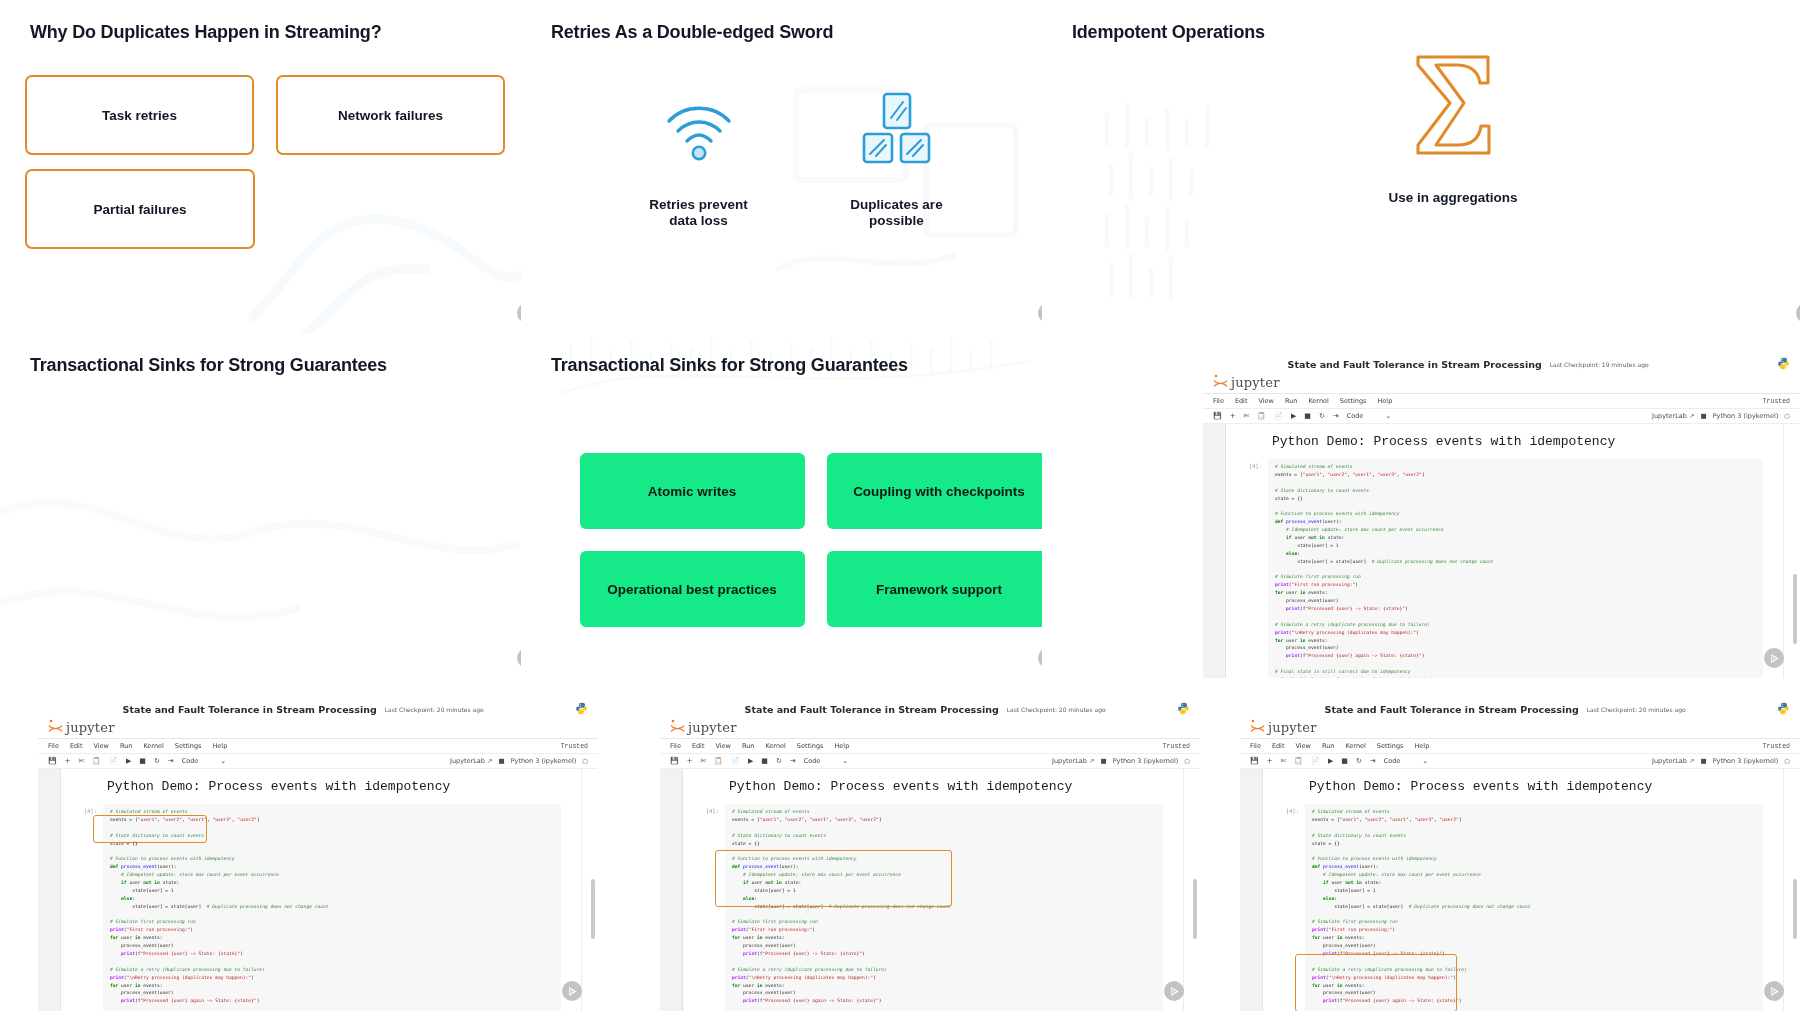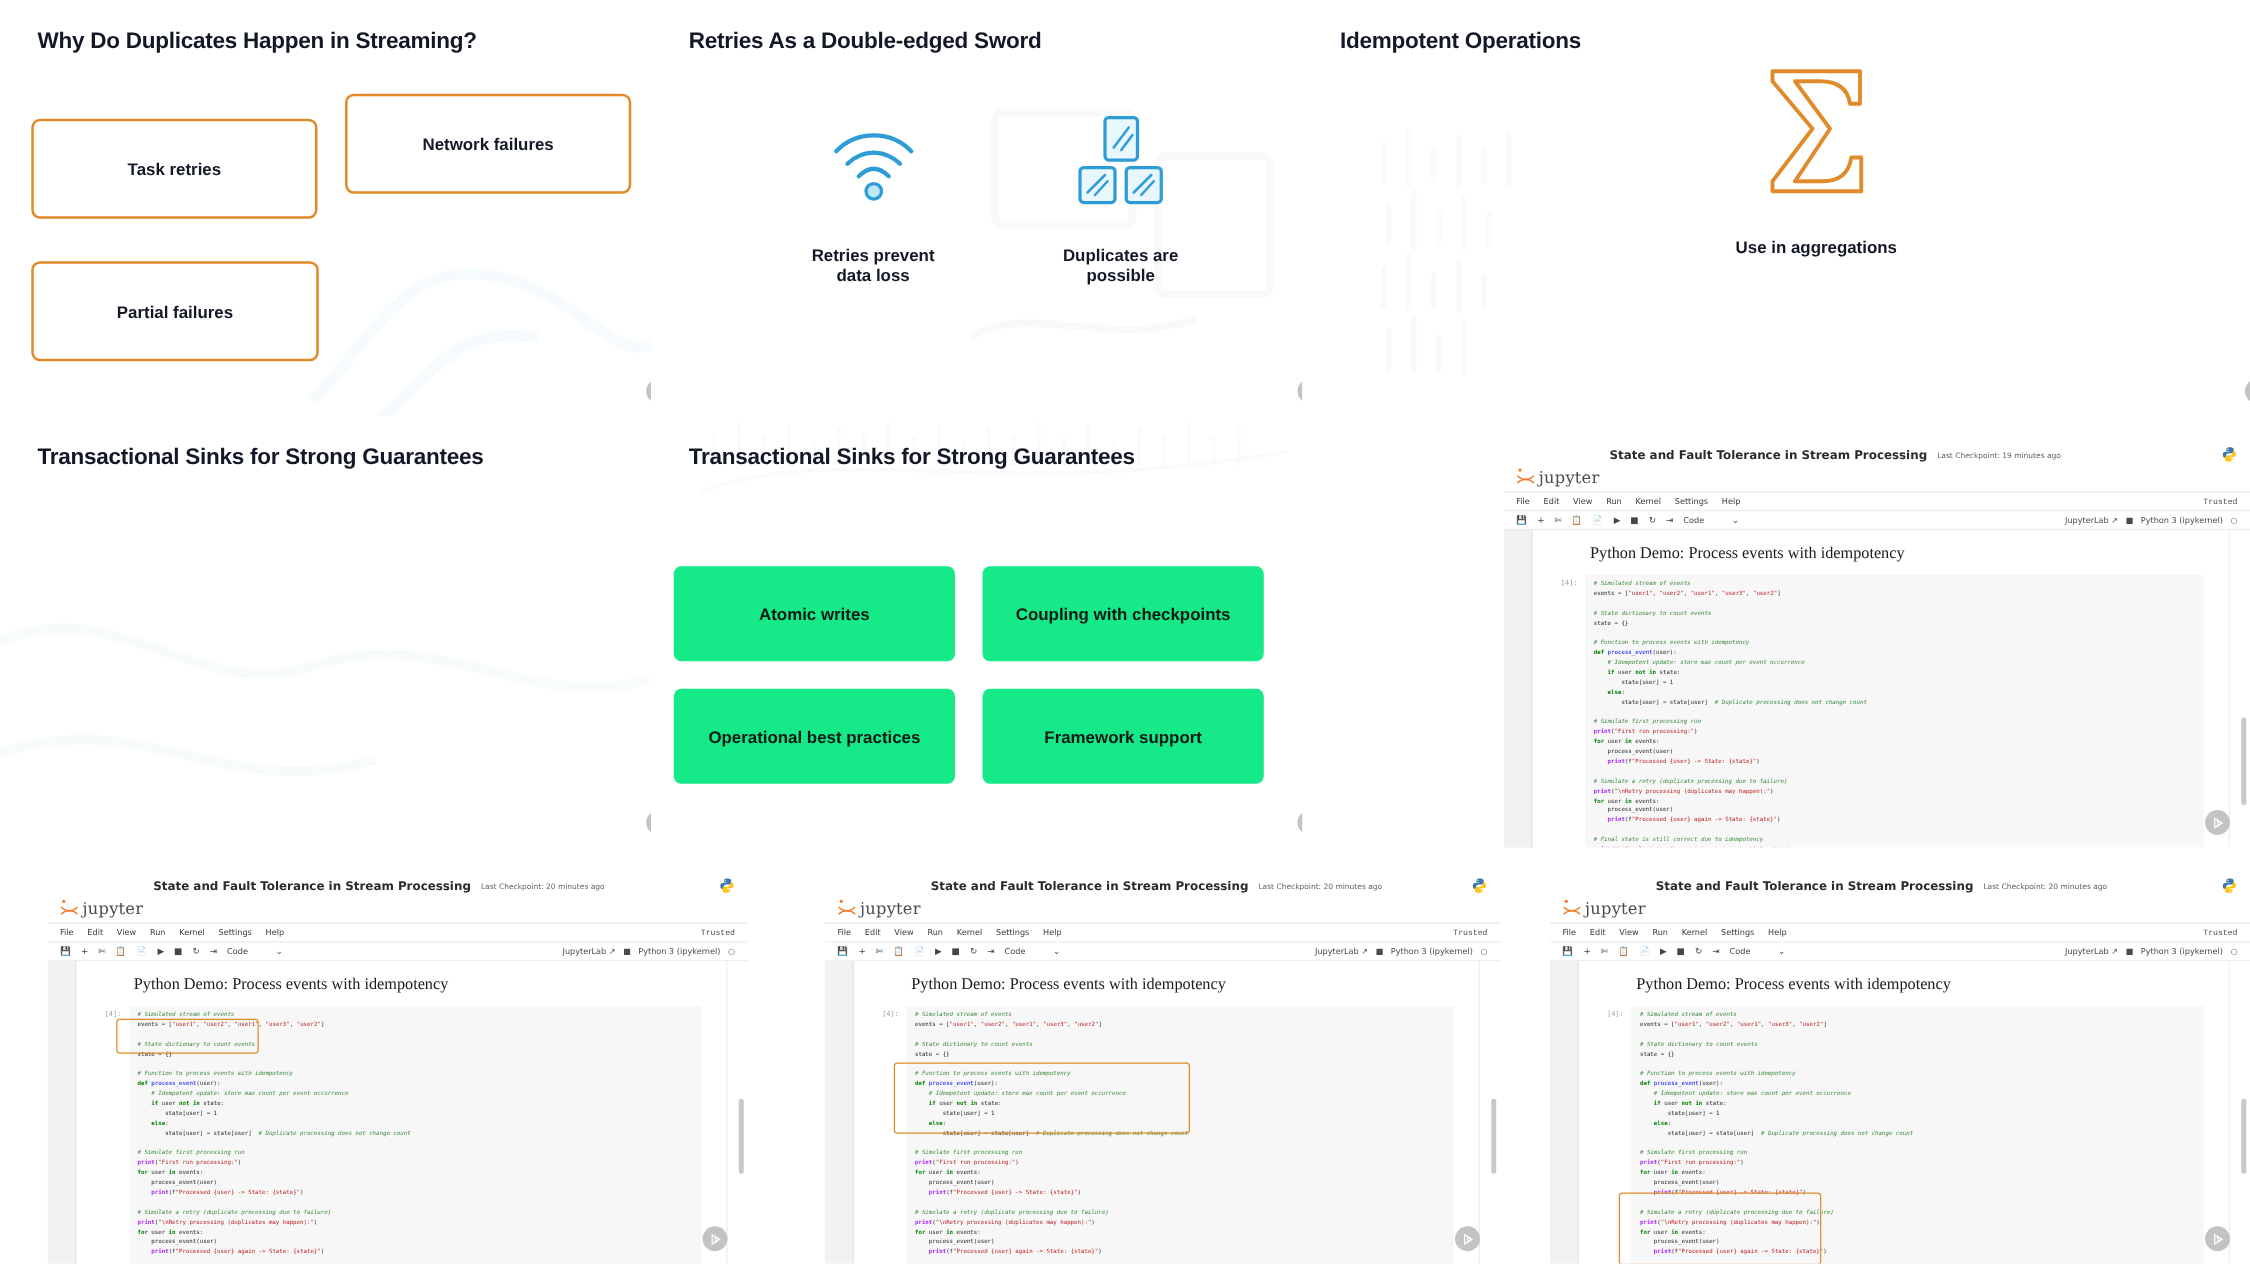--- a/index.html
+++ b/index.html
@@ -28,34 +28,34 @@
   .wm{position:absolute;opacity:.06;pointer-events:none;}
 
   
   .ocards{position:absolute;left:25px;top:75px;width:480px;}
   .ocard{
     border:2.5px solid #E08A29;border-radius:7px;background:#fff;
     height:76px;display:flex;align-items:center;justify-content:center;
     font-size:13.5px;font-weight:bold;color:#121826;
   }
   .orow{display:flex;gap:22px;margin-bottom:14px;}
-  .ocard.w1{width:226px;margin-top:20px;}
+  .ocard.w1{width:226px;}
   .ocard.w2{width:226px;}
 
   
   .icons{position:absolute;left:0;top:85px;width:100%;display:flex;justify-content:center;gap:48px;}
   .icobox{width:150px;display:flex;flex-direction:column;align-items:center;}
   .icoart{height:90px;display:flex;align-items:center;justify-content:center;}
   .icolabel{margin-top:22px;text-align:center;font-size:13.5px;font-weight:bold;line-height:1.15;color:#121826;}
 
   .sigma{display:flex;flex-direction:column;align-items:center;margin-top:60px;}
   .sigma .icolabel{margin-top:40px;}
 
   
-  .gcards{position:absolute;left:18px;top:120px;width:100%;display:flex;flex-direction:column;align-items:flex-start;gap:22px;}
+  .gcards{position:absolute;left:18px;top:120px;width:100%;display:flex;flex-direction:column;align-items:center;gap:22px;}
   .growrow{display:flex;gap:22px;}
   .gcard{
     width:225px;height:76px;border-radius:6px;background:#16E987;
     display:flex;align-items:center;justify-content:center;
     font-size:13.5px;font-weight:bold;color:#0b1a14;text-align:center;padding:0 10px;box-sizing:border-box;
   }
   .gcard.wide{width:225px;}
 
   
   .play{
@@ -76,21 +76,21 @@
   .nb-menu span{font-size:6.5px;color:#3c3c3c;}
   .nb-menu .trusted{margin-left:auto;font-size:6.5px;color:#4b4b4b;font-family:Liberation Mono, monospace;}
   .nb-tools{display:flex;align-items:center;gap:8px;padding:3px 10px;border-bottom:1px solid #ededed;}
   .nb-tools .ti{font-size:7px;color:#454545;line-height:1;}
   .nb-tools .kernelarea{margin-left:auto;display:flex;align-items:center;gap:6px;font-size:6.5px;color:#4b4b4b;}
   .nb-body{position:relative;display:flex;height:calc(100% - 52px);background:#fff;}
   .nb-left{width:22px;background:#f2f2f2;border-right:1px solid #e2e2e2;flex:0 0 auto;}
   .nb-doc{flex:1 1 auto;padding:8px 0 0 0;position:relative;overflow:hidden;}
   .nb-right{width:16px;background:#fff;border-left:1px solid #ededed;position:relative;flex:0 0 auto;}
   .scroll-thumb{position:absolute;right:3px;width:4px;background:#c9c9c9;border-radius:2px;}
-  .nb-h1{font-size:13px;font-weight:normal;color:#1b1b1b;margin:2px 0 10px 46px;font-family:Liberation Serif, serif;}
+  .nb-h1{font-size:13px;font-weight:normal;color:#1b1b1b;margin:2px 0 10px 46px;font-family:Liberation Mono, monospace;}
   .cellwrap{display:flex;align-items:flex-start;margin-left:14px;}
   .prompt{width:22px;text-align:right;font-size:5.5px;color:#9a9a9a;font-family:"DejaVu Sans Mono",monospace;padding-top:4px;}
   .codecell{background:#f7f7f7;flex:1 1 auto;margin-left:6px;margin-right:20px;padding:4px 7px;}
   pre.code{
     margin:0;font-family:"DejaVu Sans Mono", monospace;
     font-size:4.6px;line-height:1.72;color:#1f1f1f;white-space:pre;
   }
   .c{color:#3a8a3a;font-style:italic;}
   .k{color:#008000;font-weight:bold;}
   .kw{color:#aa22ff;font-weight:bold;}

